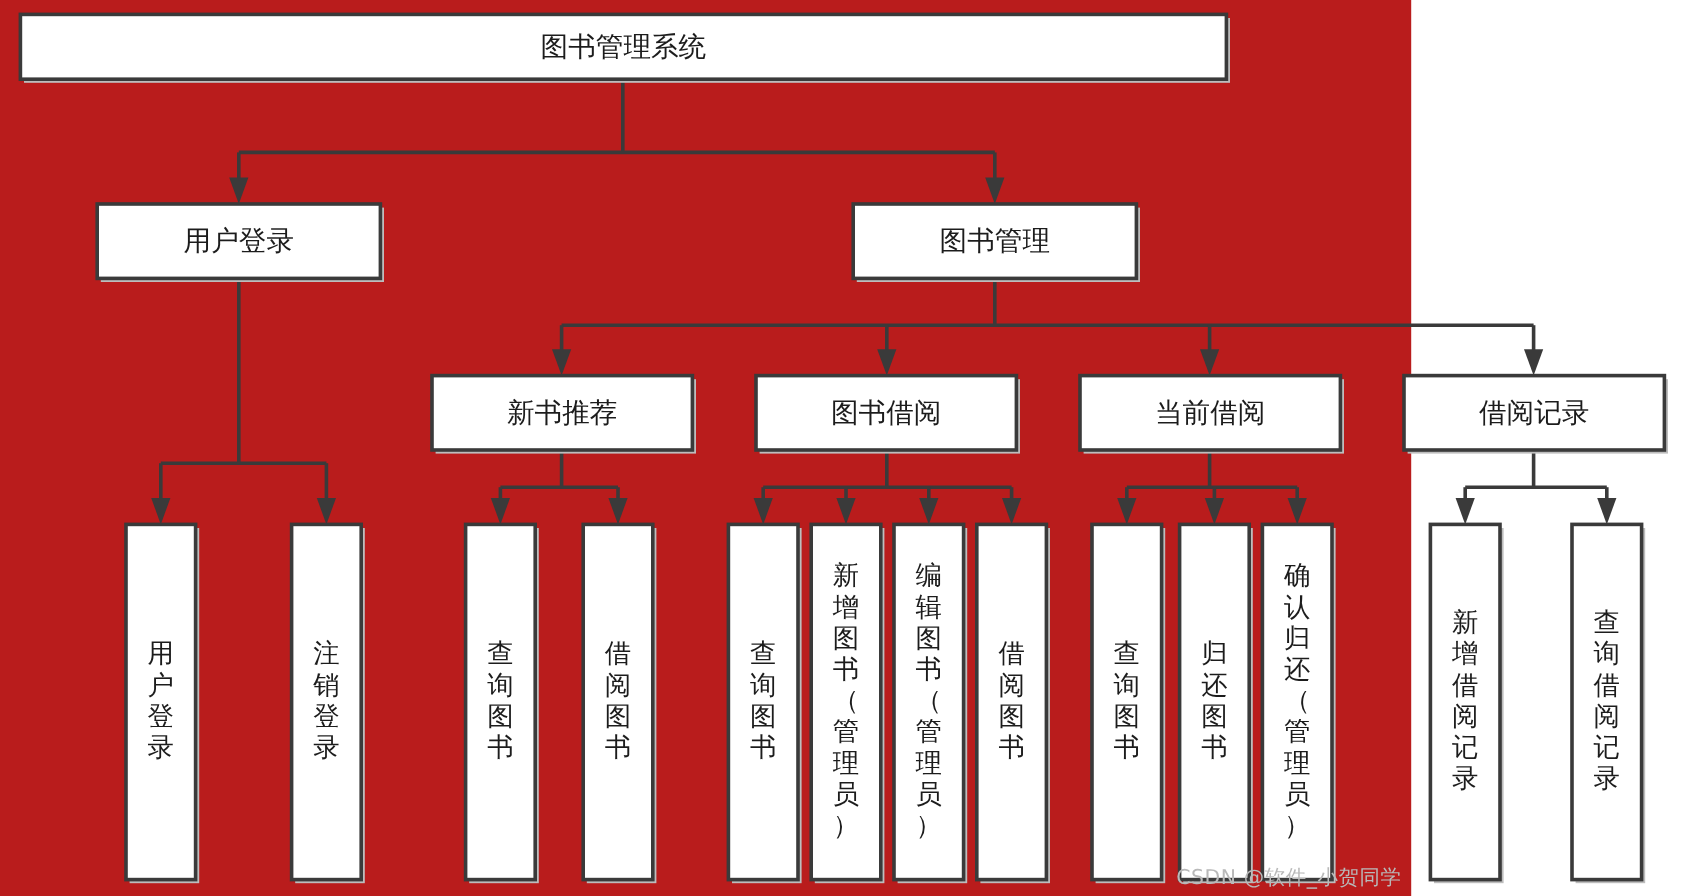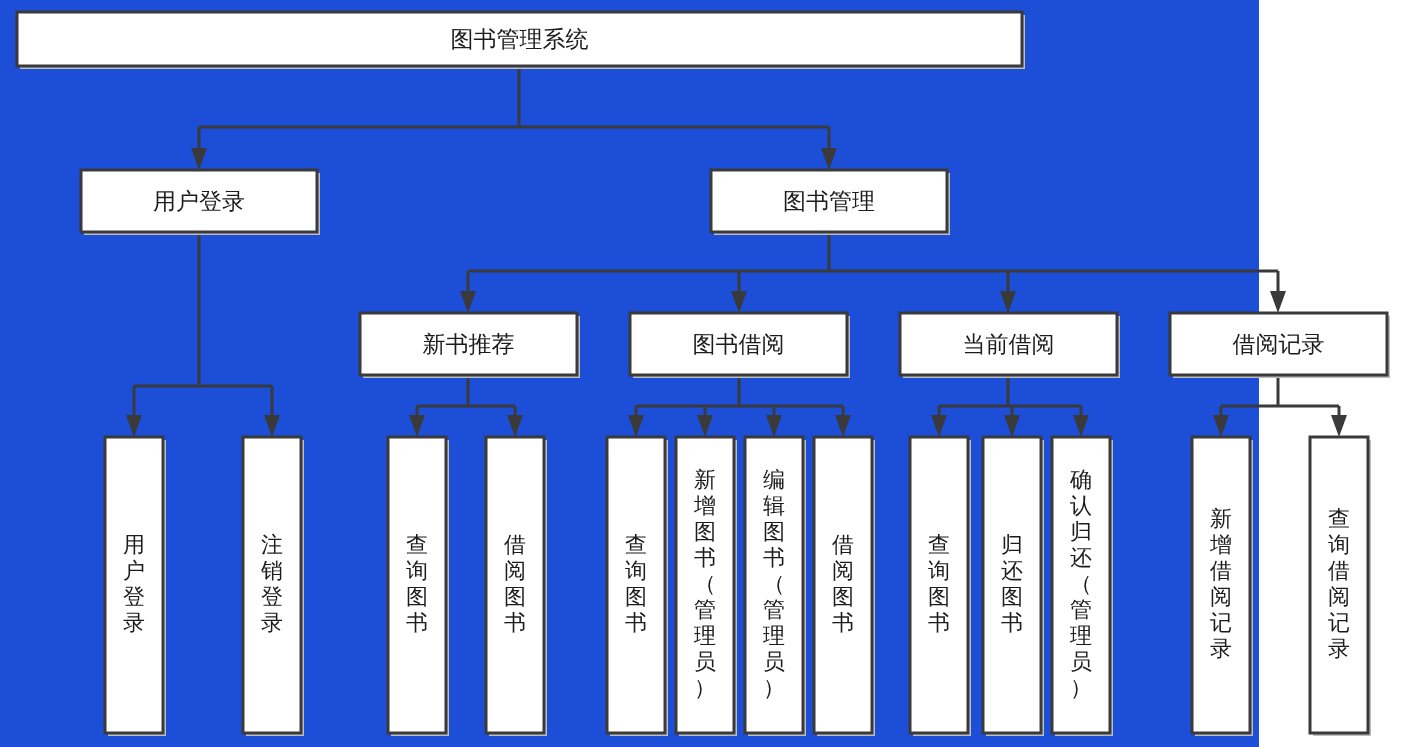--- a/index.html
+++ b/index.html
@@ -1,20 +1,20 @@
 <!DOCTYPE html>
 <html><head>
 <meta charset="utf-8">
 <style>
   html,body{margin:0;padding:0;background:#ffffff;}
   body{
     font-family:"DejaVu Sans","Liberation Sans",sans-serif;
     width:1405px;height:747px;overflow:hidden;position:relative;
   }
-  #diagram-root{position:relative;width:1259px;height:747px;background:#1d4ed8;}
+  #diagram-root{position:relative;width:1129px;height:747px;background:#b91c1c;padding-left:47px;}
   svg#diagram-canvas{position:absolute;left:0;top:0;width:1405px;height:747px;display:block;}
   .node-box{
     fill:#ffffff;stroke:#3a3a3a;stroke-width:3;
   }
   .node-shadow{fill:#bdbdbd;}
   .edge-line{stroke:#3a3a3a;stroke-width:3;fill:none;stroke-linecap:butt;}
   .edge-arrow{fill:#3a3a3a;stroke:none;}
   .node-label{
     fill:#1c1c1c;
     font-family:"DejaVu Sans","Liberation Sans",sans-serif;
@@ -203,13 +203,14 @@
           <rect x="1192" y="437" width="58" height="296" class="node-box"></rect>
           <text x="1221" class="node-label label-v"><tspan x="1221" y="520">新</tspan><tspan x="1221" y="546">增</tspan><tspan x="1221" y="572">借</tspan><tspan x="1221" y="598">阅</tspan><tspan x="1221" y="624">记</tspan><tspan x="1221" y="650">录</tspan></text>
         </g>
         <g>
           <rect x="1313" y="440" width="58" height="296" class="node-shadow"></rect>
           <rect x="1310" y="437" width="58" height="296" class="node-box"></rect>
           <text x="1339" class="node-label label-v"><tspan x="1339" y="520">查</tspan><tspan x="1339" y="546">询</tspan><tspan x="1339" y="572">借</tspan><tspan x="1339" y="598">阅</tspan><tspan x="1339" y="624">记</tspan><tspan x="1339" y="650">录</tspan></text>
         </g>
       </g>
   </svg>
+  <div class="watermark">CSDN @软件_小贺同学</div>
 </div>
 
 </body></html>

